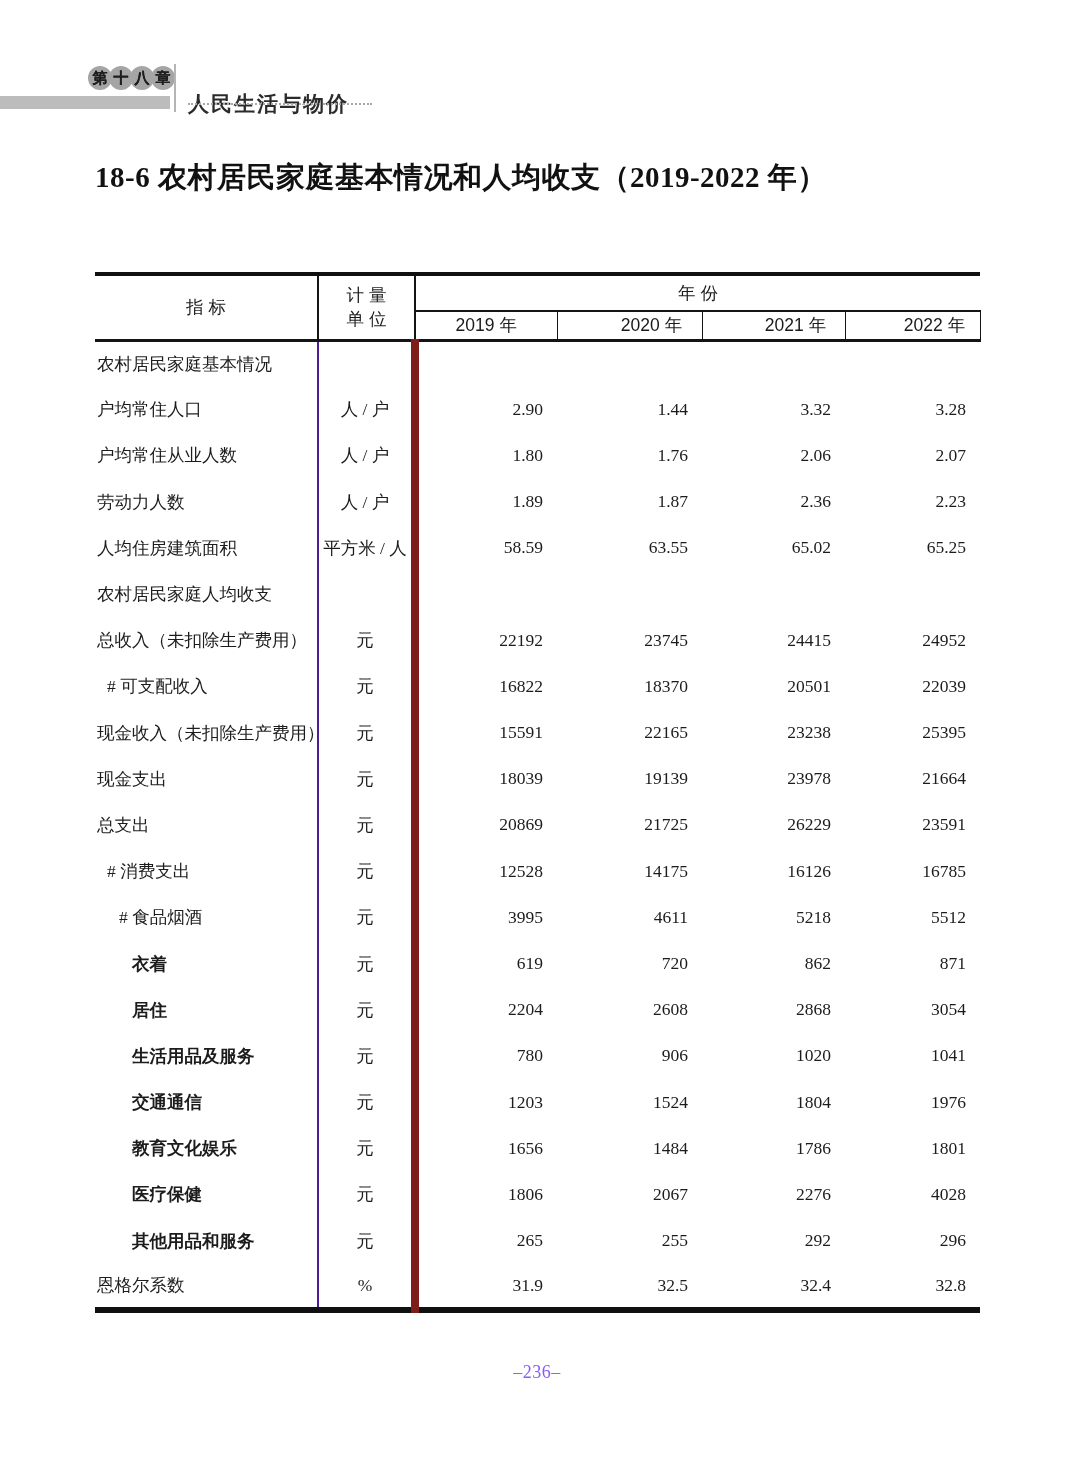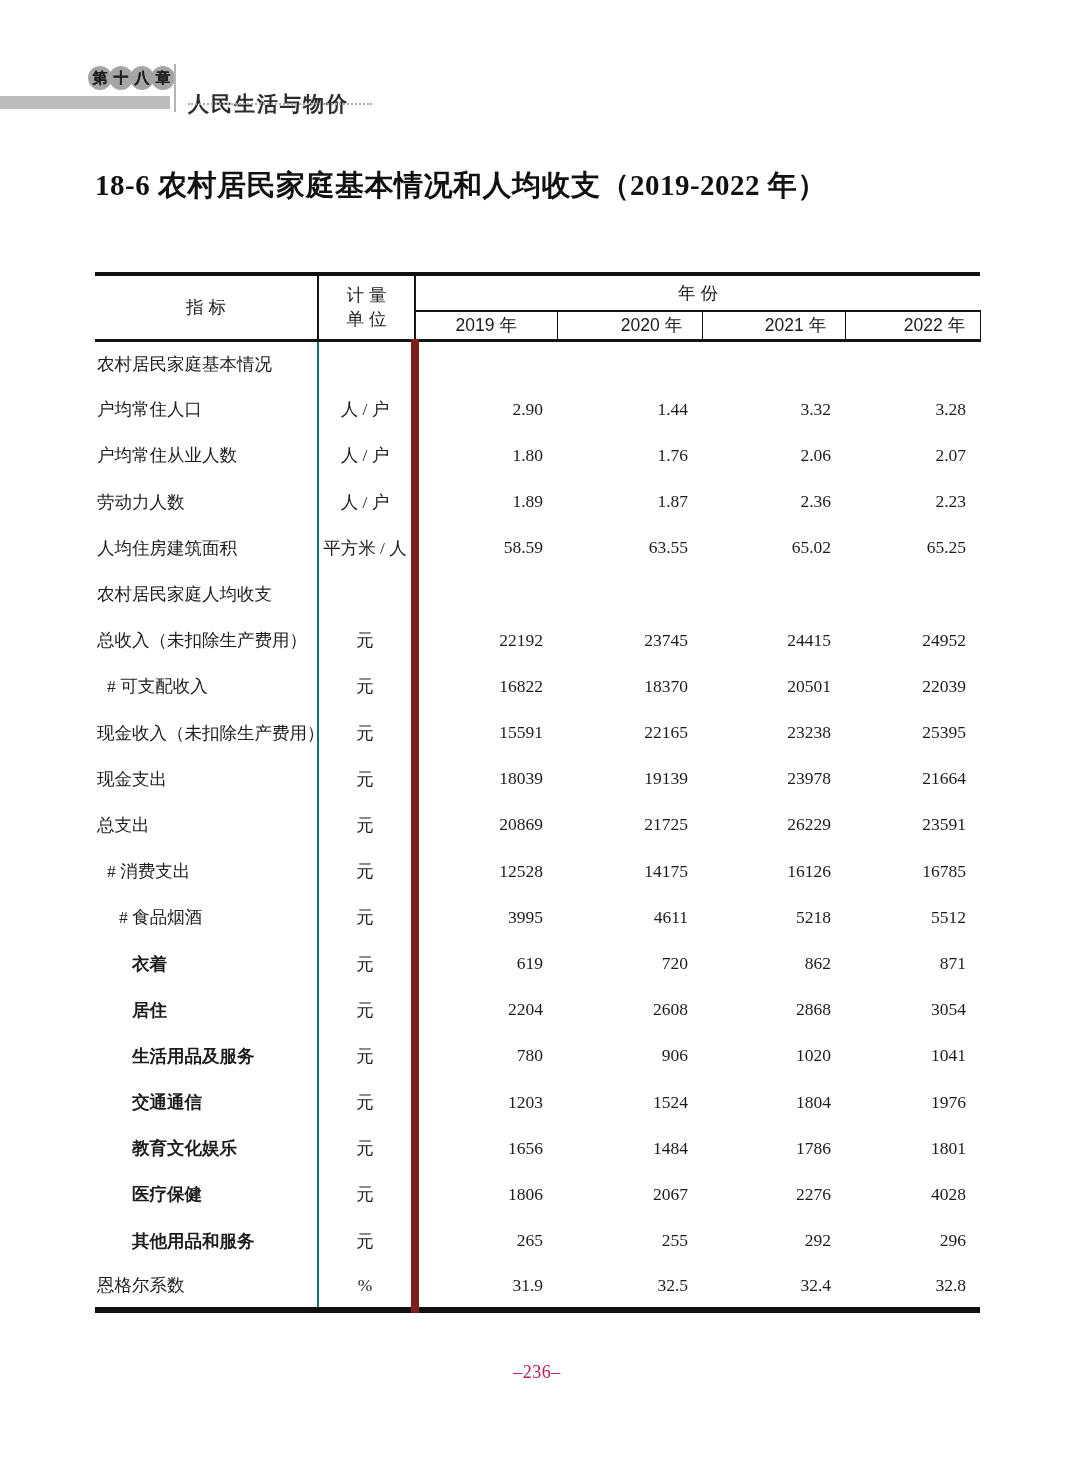--- a/index.html
+++ b/index.html
@@ -46,21 +46,21 @@
     margin-top: 20px;
   }
   .chapter-underline {
     position: absolute; left: 188px; top: 103px;
     width: 184px; height: 0;
     border-bottom: 2px dotted #a9a9a9;
   }
 
   
   .table-title {
-    position: absolute; left: 95px; top: 166px;
+    position: absolute; left: 95px; top: 158px;
     width: 885px;
     font-weight: bold; font-size: 29px;
     letter-spacing: 0.5px;
     color: #111;
     white-space: nowrap;
   }
 
   
   .table-wrap {
     position: absolute; left: 95px; top: 272px; width: 885px;
@@ -93,32 +93,32 @@
   tr.years th:last-child { border-right: 1.5px solid #141414; margin-left: 36px; }
 
   tbody tr:first-child td { border-top: 3px solid #141414; }
   tbody td {
     height: 46.2px;
     font-size: 17.5px;
     vertical-align: middle;
     padding: 0;
     color: #1c1c1c;
   }
-  td.label { text-align: left; padding-left: 2px; border-right: 2px solid #0f766e; white-space: nowrap; }
+  td.label { text-align: left; padding-left: 2px; border-right: 2px solid #4c1d95; white-space: nowrap; }
   td.label.ind1 { padding-left: 12px; }
   td.label.ind2 { padding-left: 24px; }
   td.label.ind3 { padding-left: 37px; font-weight: bold; }
   td.unit  { text-align: center; border-right: 8px solid #7f1d1d; white-space: nowrap; }
   td.num   { text-align: right; padding-right: 14px; font-variant-numeric: lining-nums; }
 
   
   .page-number {
     position: absolute; left: 0; top: 1362px;
     width: 100%; text-align: center;
-    font-size: 18px; color: #be185d;
+    font-size: 18px; color: #8b5cf6;
     letter-spacing: 0.5px;
   }
 </style>
 </head>
 <body>
 
 <div class="chapter-bar"></div>
 <div class="badge">
   <span class="circle">第</span>
   <span class="circle">十</span>

